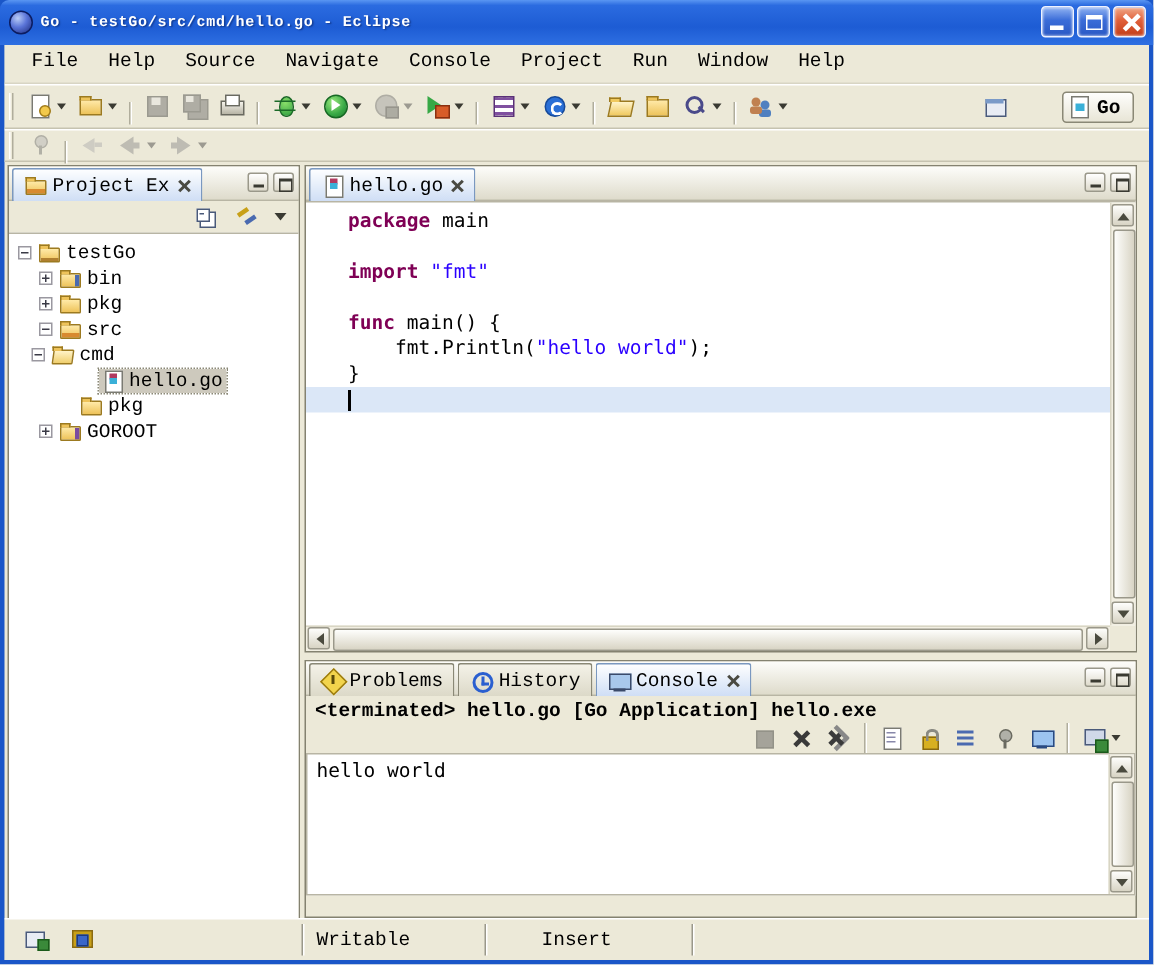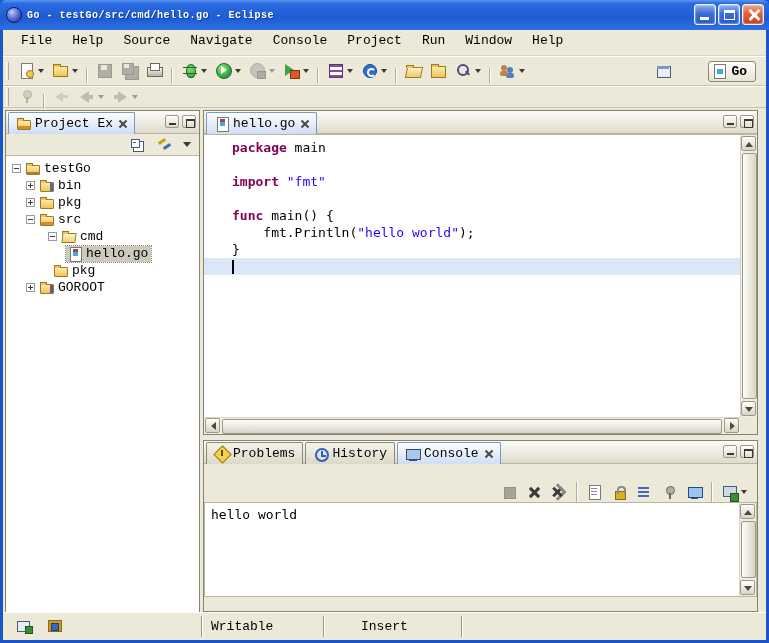--- a/index.html
+++ b/index.html
@@ -342,21 +342,21 @@
               <span>pkg</span>
             </span>
           </div>
           <div class="trow" style="padding-left: 20px;">
             <span class="exp minus"></span>
             <span class="hit">
               <span class="ti tifold ti-src-folder"></span>
               <span>src</span>
             </span>
           </div>
-          <div class="trow" style="padding-left: 42px;">
+          <div class="trow" style="padding-left: 15px;">
             <span class="exp minus"></span>
             <span class="hit">
               <span class="ti tifold ti-open-folder"></span>
               <span>cmd</span>
             </span>
           </div>
           <div class="trow" style="padding-left: 48px;">
             <span class="exp-spacer"></span>
             <span class="hit sel">
               <span class="ti ti-go-file"></span>
@@ -440,20 +440,21 @@
               <span class="ti cti-console"></span>
               <span>Console</span>
               <span class="xclose"></span>
             </div>
           </span>
         <div class="panel-hbtns">
           <span class="pbtn min"></span>
           <span class="pbtn max"></span>
         </div>
       </div>
+      <div class="console-status">&lt;terminated&gt; hello.go [Go Application] hello.exe</div>
       <div class="console-toolbar" id="console-icons">
           <span class="tbtn disabled">
             <span class="ic ic-term"></span>
           </span>
           <span class="tbtn">
             <span class="ic ic-xblack"></span>
           </span>
           <span class="tbtn">
             <span class="ic ic-xxblack"></span>
           </span>

